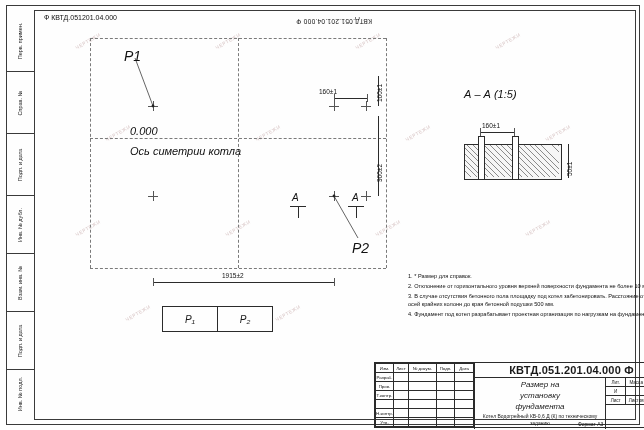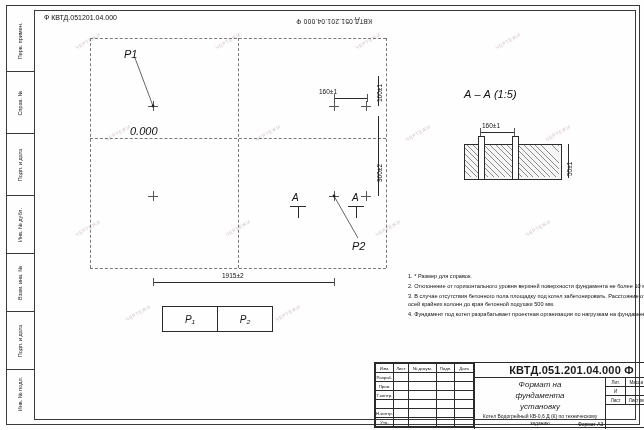--- a/index.html
+++ b/index.html
@@ -53,21 +53,21 @@
     position:absolute; height:0; border-top:1px dashed #7a7a7a;
   }
   .dashed-v {
     position:absolute; width:0; border-left:1px dashed #7a7a7a;
   }
   .solid-h { position:absolute; height:0; border-top:1px solid #2b2b2b; }
   .solid-v { position:absolute; width:0; border-left:1px solid #2b2b2b; }
   .thin-h { position:absolute; height:0; border-top:1px solid #555; }
   .thin-v { position:absolute; width:0; border-left:1px solid #555; }
 
-  .label { position:absolute; font-size:11px; color:#111; white-space:nowrap; }
+  .label { position:absolute; font-size:14px; color:#111; white-space:nowrap; }
   .label-it { font-style:italic; }
   .dim { position:absolute; font-size:6.5px; color:#111; white-space:nowrap; }
   .dim-v {
     position:absolute; font-size:6.5px; color:#111; white-space:nowrap;
     transform:rotate(-90deg); transform-origin:left top;
   }
   .title-code {
     position:absolute; top:8px; left:50%; transform:translateX(-50%) rotate(180deg);
     font-size:6.5px; letter-spacing:0.3px; color:#111;
   }
@@ -224,20 +224,21 @@
       <line x1="119" y1="96" x2="101" y2="48" stroke="#222" stroke-width="0.7"></line>
       <line x1="300" y1="186" x2="324" y2="228" stroke="#222" stroke-width="0.7"></line>
       <circle cx="119" cy="96" r="1.4" fill="#222"></circle>
       <circle cx="300" cy="186" r="1.4" fill="#222"></circle>
     </svg>
 
     <div class="label label-it" style="left:90px; top:38px;">Р1</div>
     <div class="label label-it" style="left:318px; top:230px;">Р2</div>
 
     <div class="label bigtext" style="left:96px; top:115px;">0.000</div>
+    <div class="label bigtext" style="left:96px; top:135px;">Ось симетрии котла</div>
 
     <div class="solid-h" style="left:300px; top:88px; width:33px;"></div>
     <div class="dim" style="left:285px; top:78px;">160±1</div>
     <div class="thin-v" style="left:300px; top:84px; height:8px;"></div>
     <div class="thin-v" style="left:333px; top:84px; height:8px;"></div>
 
     <div class="solid-v" style="left:344px; top:66px; height:30px;"></div>
     <div class="dim-v" style="left:342px; top:92px;">160±1</div>
 
     <div class="solid-v" style="left:344px; top:106px; height:80px;"></div>
@@ -341,23 +342,23 @@
                 <td></td>
                 <td></td>
                 <td></td>
               </tr>
         </tbody>
           </table>
       </div>
       <div class="tb-right">
         <div class="tb-code">КВТД.051.201.04.000 Ф</div>
         <div class="tb-mid">
-          <div class="t1">Формат на</div>
+          <div class="t1">Размер на</div>
+          <div class="t1">установку</div>
           <div class="t1">фундамента</div>
-          <div class="t1">установку</div>
           <div style="font-size:5px;line-height:1.3;margin-top:1px;">Котел Водогрейный КВ-0,6 Д (К) по техническому заданию</div>
         </div>
         <div class="tb-sub">
           <div class="r" style="top:0; height:9px;">
             <div class="c" style="width:33%">Лит.</div>
             <div class="c" style="width:33%">Масса</div>
 
           </div>
           <div class="r" style="top:9px; height:9px;">
             <div class="c" style="width:33%">И</div>

